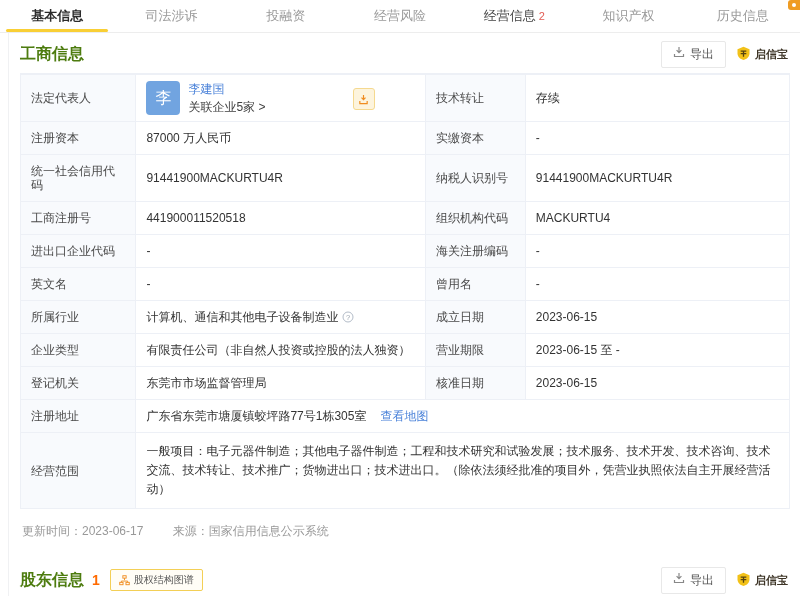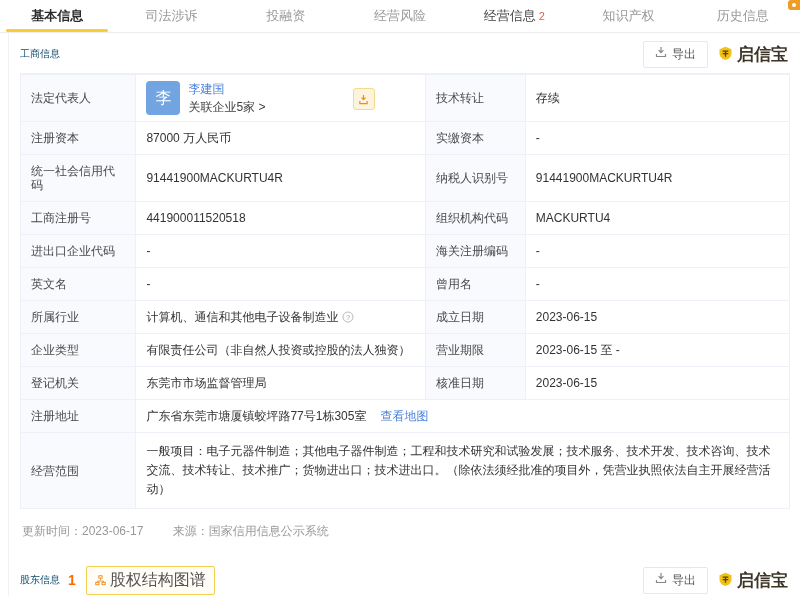--- a/index.html
+++ b/index.html
@@ -13,26 +13,26 @@
   .tabbar{display:flex;height:32px;border-bottom:1px solid #ededed;background:#fff;position:relative;}
   .tab{flex:1;text-align:center;line-height:31px;color:#999;font-size:13px;cursor:pointer;position:relative;}
   .tab.active{color:#2b2b2b;font-weight:bold;}
   .tab.active::after{content:"";position:absolute;left:6px;right:6px;bottom:0;height:3px;background:#f9cf35;border-radius:2px;}
   .tab.dark{color:#444;}
   .tab .badge{color:#e25c54;font-size:11px;margin-left:3px;font-weight:normal;}
   .corner-badge{position:absolute;top:0;right:-3px;width:15px;height:10px;background:#ef9c23;border-radius:3px;}
   .corner-badge::after{content:"";position:absolute;left:4px;top:3px;width:4px;height:4px;background:#fff;border-radius:50%;}
   
   .sec-head{display:flex;align-items:center;padding:8px 12px 6px 20px;height:26px;box-sizing:content-box;}
-  .sec-title{font-size:10px;font-weight:normal;color:#0c4a6e;}
+  .sec-title{font-size:16px;font-weight:bold;color:#4d7c0f;}
   .count{color:#ff6a00;font-weight:bold;font-size:14px;margin-left:8px;}
-  .struct-btn{display:inline-flex;align-items:center;gap:4px;margin-left:10px;border:1px solid #f3cf56;background:#fffdf6;color:#555;font-size:16px;padding:3px 8px;border-radius:2px;cursor:pointer;}
+  .struct-btn{display:inline-flex;align-items:center;gap:4px;margin-left:10px;border:1px solid #f3cf56;background:#fffdf6;color:#555;font-size:10px;padding:3px 8px;border-radius:2px;cursor:pointer;}
   .head-right{margin-left:auto;display:flex;align-items:center;gap:10px;}
   .export-btn{display:inline-flex;align-items:flex-start;gap:5px;border:1px solid #e8e8e8;background:#fff;color:#555;font-size:12px;padding:4px 11px;border-radius:2px;cursor:pointer;}
-  .logo{display:inline-flex;align-items:center;gap:4px;font-size:17px;font-weight:bold;color:#3d3426;}
+  .logo{display:inline-flex;align-items:center;gap:4px;font-size:11px;font-weight:bold;color:#3d3426;}
   
   .itable{margin:0 10px 0 20px;border:1px solid #edf0f6;display:grid;grid-template-columns:14.9% 37.7% 13% 34.4%;}
   .cell{padding:9px 10px;border-top:1px solid #edf0f6;line-height:14px;display:flex;align-items:center;}
   .lcell{background:#f8fafd;color:#4a4a4a;}
   .vcell{color:#333;}
   .bl{border-left:1px solid #edf0f6;}
   .span3{grid-column:2/5;}
   .legal-cell{position:relative;padding-top:6px;padding-bottom:6px;}
   .avatar{width:34px;height:34px;border-radius:4px;color:#fff;display:inline-flex;align-items:center;justify-content:center;flex:none;}
   .avatar.blue{background:#71a4e0;font-size:16px;}

